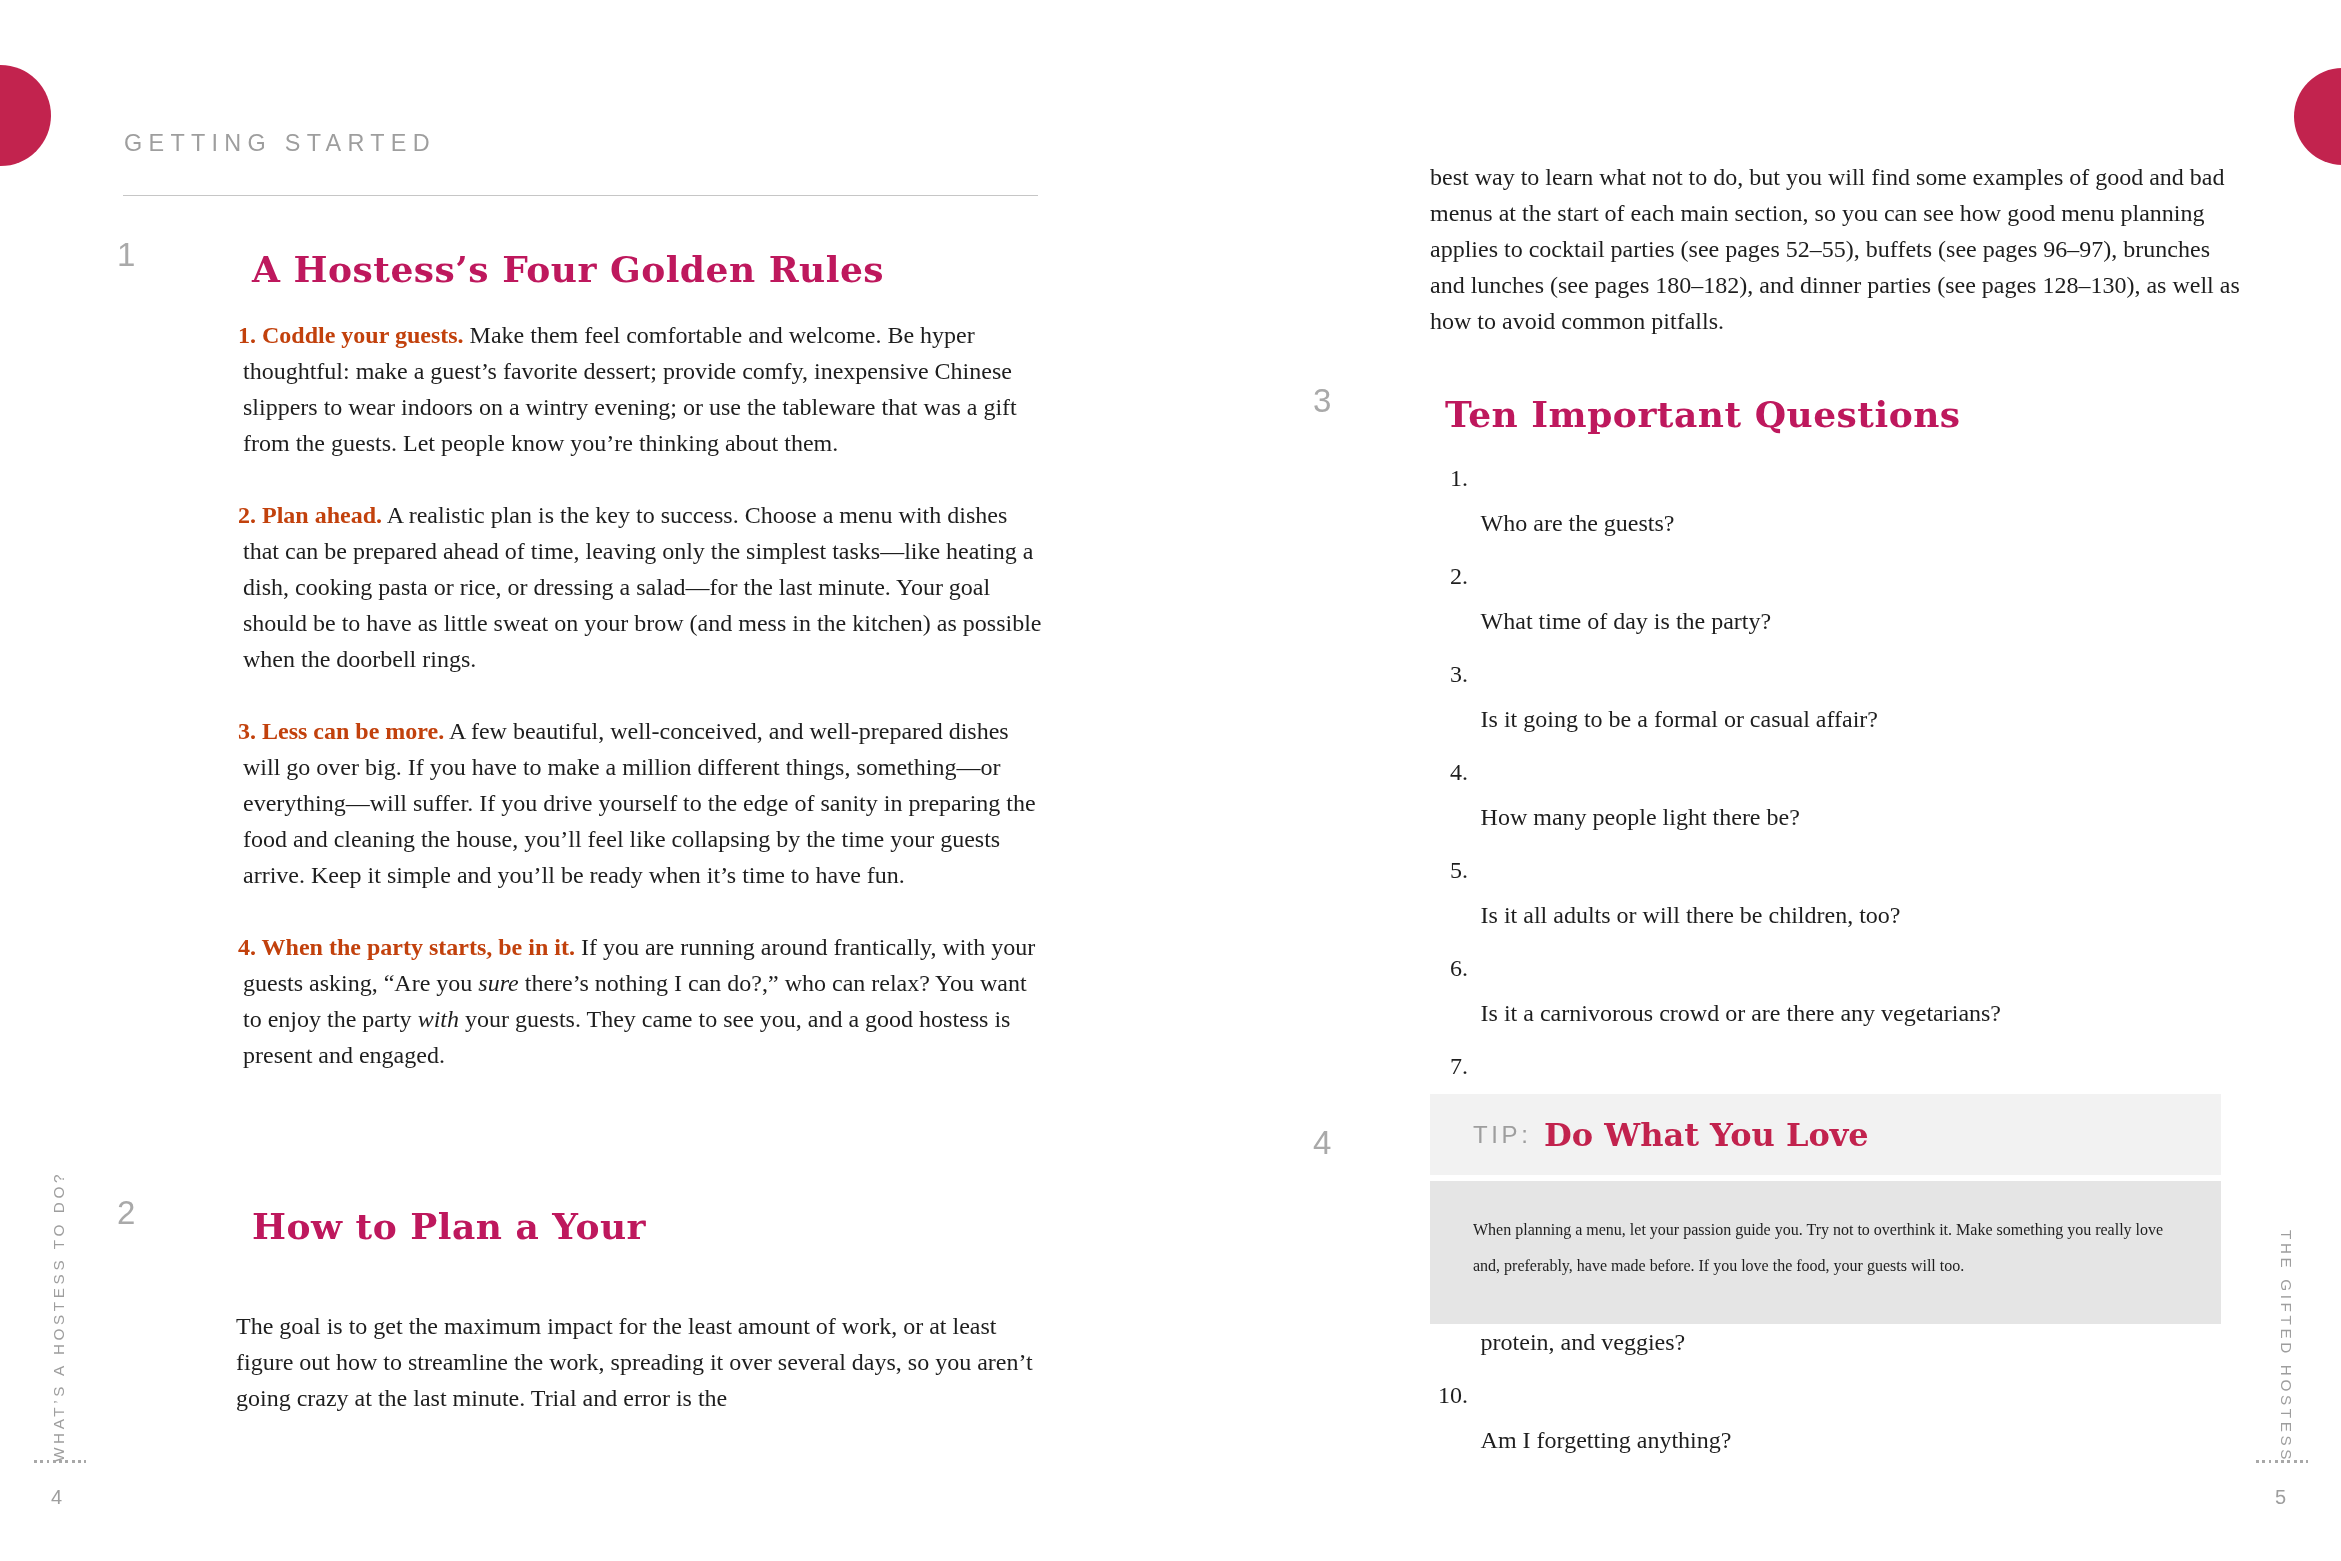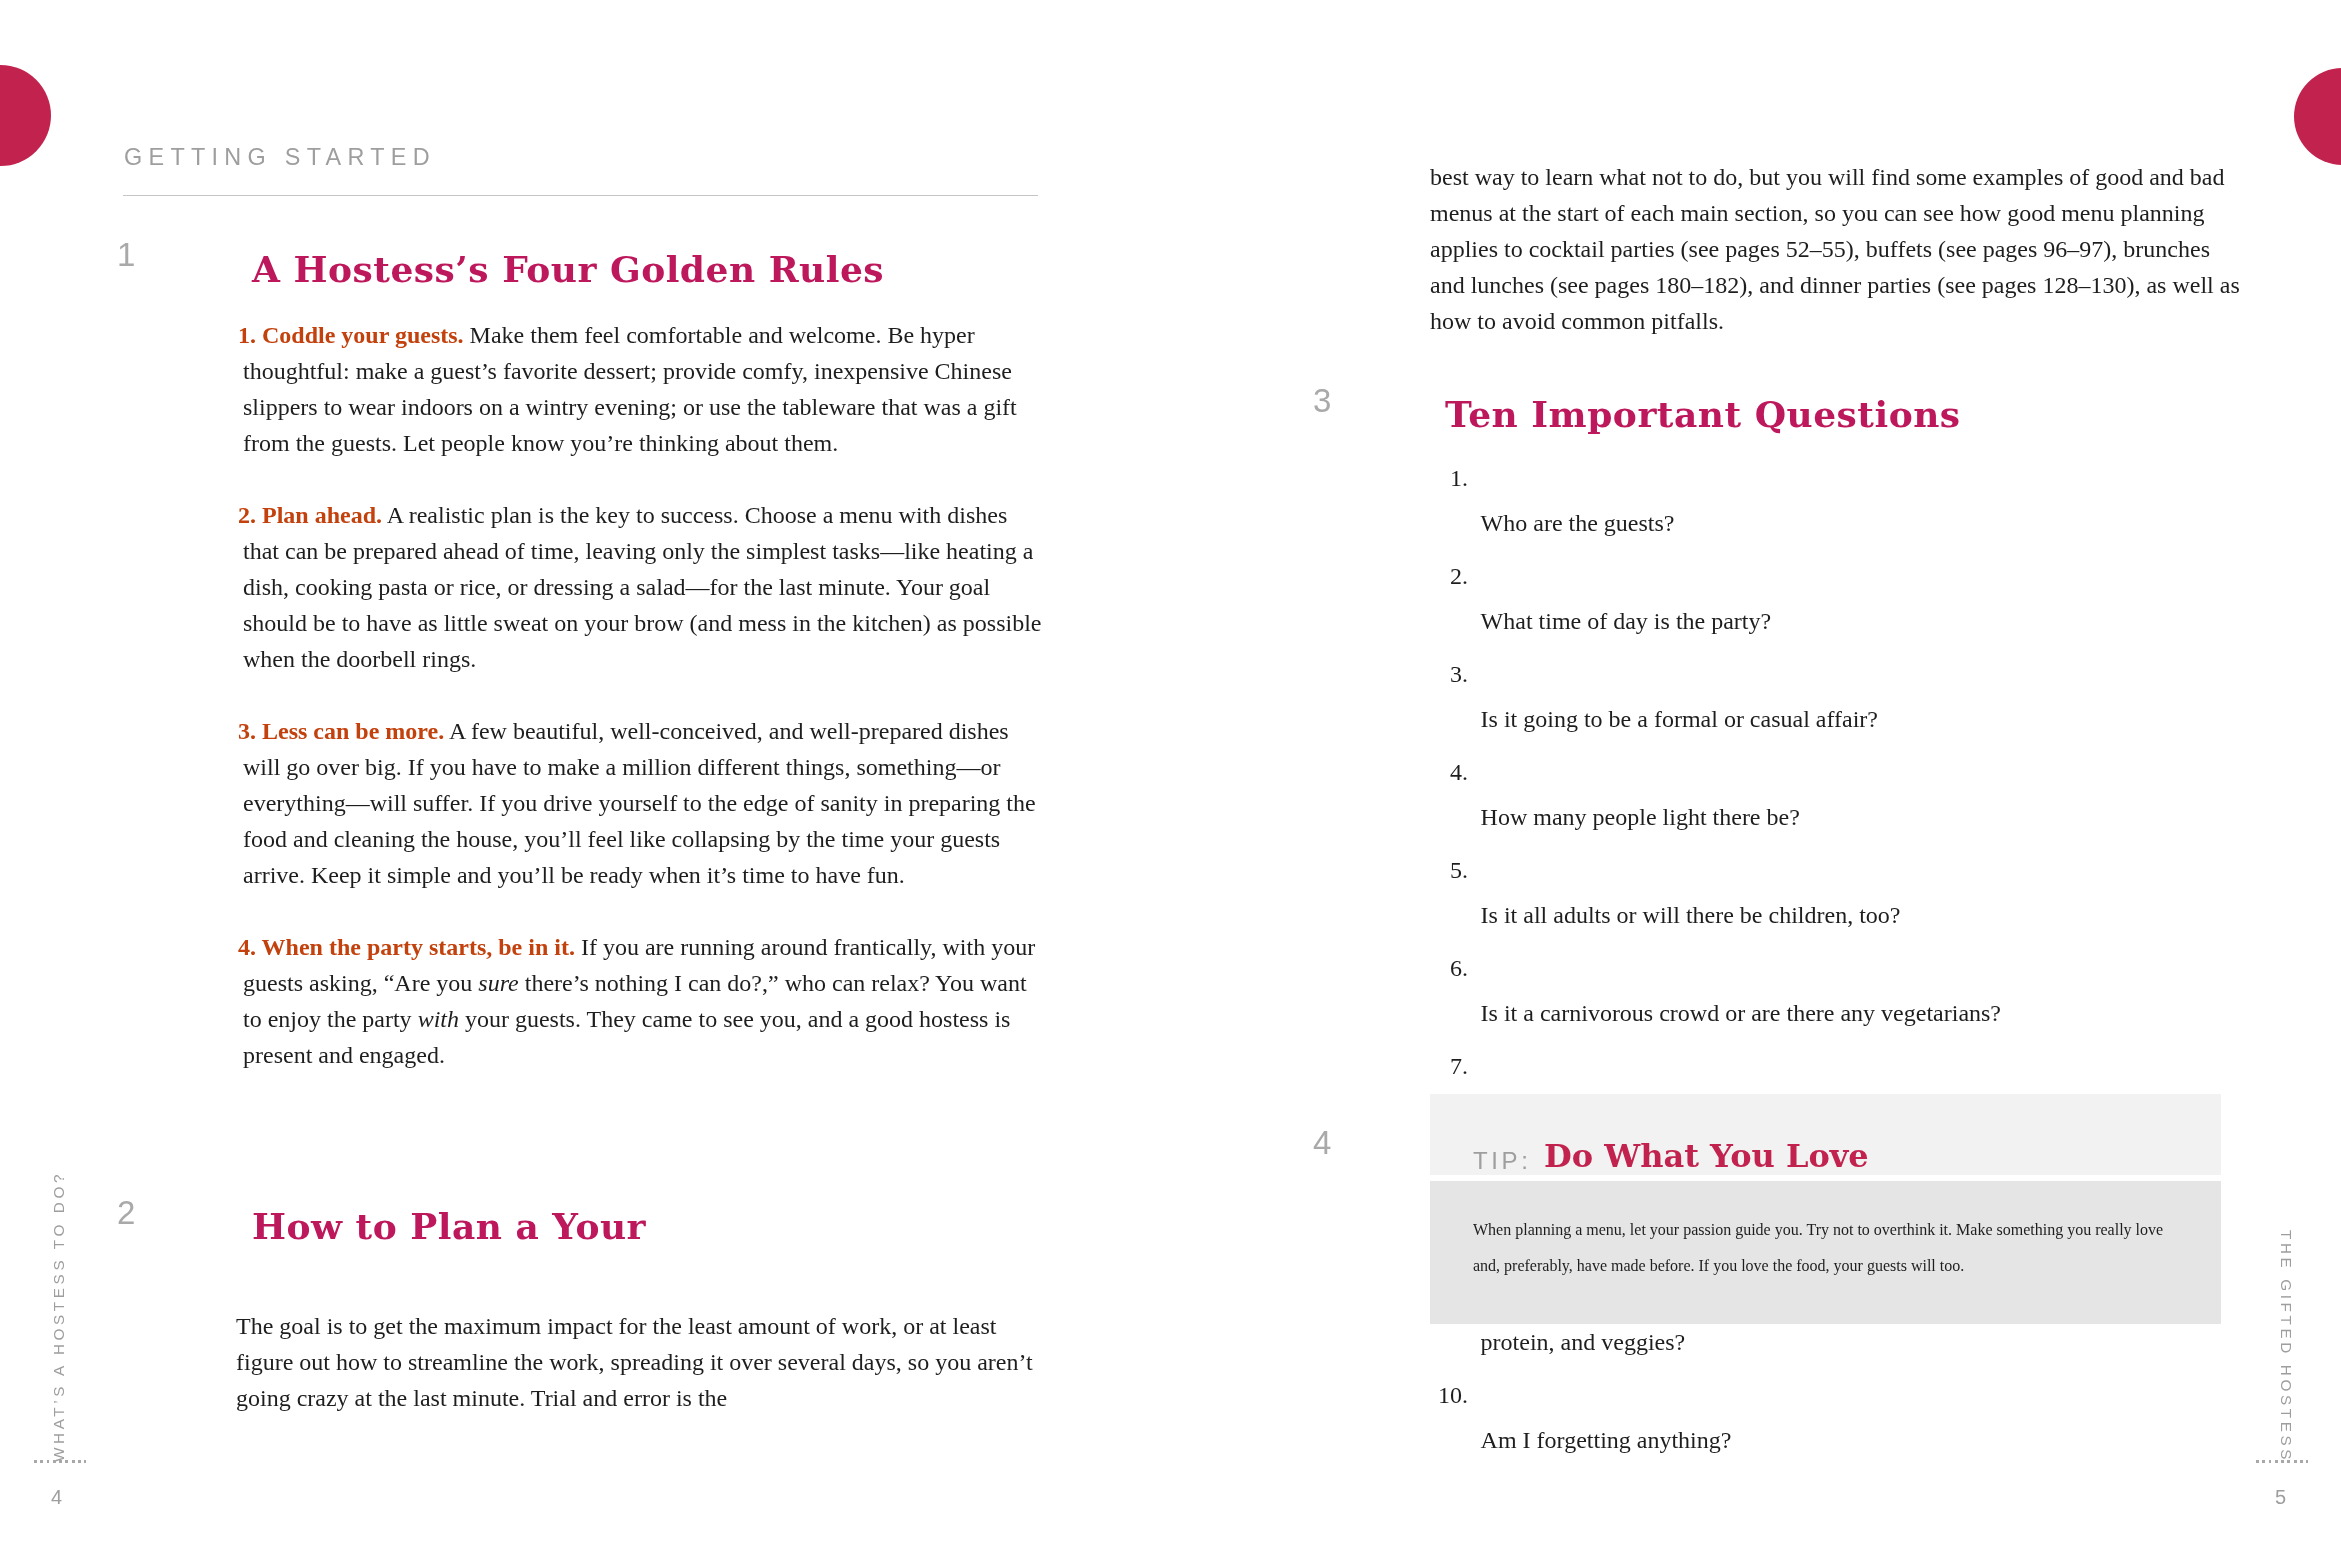--- a/index.html
+++ b/index.html
@@ -9,21 +9,21 @@
     -webkit-font-smoothing:antialiased;
   }
   .spread{position:absolute;inset:0;overflow:hidden;}
 
   
   .corner{position:absolute;border-radius:50%;background:#c2234e;}
   .corner-left{width:101px;height:101px;left:-50px;top:65px;}
   .corner-right{width:97px;height:97px;right:-49px;top:68px;}
 
   
-  .kicker{position:absolute;left:124px;top:144px;
+  .kicker{position:absolute;left:124px;top:130px;
     font-family:"Liberation Sans",sans-serif;font-size:23.4px;
     letter-spacing:6.3px;color:#9e9e9e;}
   .divider{position:absolute;left:123px;top:195px;width:915px;
     border-top:1.8px solid #c6c6c6;}
 
   
   .secnum{position:absolute;font-family:"Liberation Sans",sans-serif;
     font-size:33px;color:#a9a9a9;}
   .num1{left:117px;top:236px;}
   .num2{left:117px;top:1194px;}
@@ -50,21 +50,21 @@
   .intro{position:absolute;left:1430px;top:135px;width:812px;
     font-size:24px;line-height:36px;}
   .questions{position:absolute;left:1414px;top:461px;width:827px;
     font-size:24px;line-height:35px;}
   .q{display:flex;margin-bottom:18px;}
   .qnum{flex:none;width:54px;text-align:right;margin-right:12.6px;}
   .qtext{flex:1;margin-top:45px;}
 
   
   .tipbox{position:absolute;left:1430px;top:1094px;width:791px;}
-  .tiphead{height:81px;background:#f2f2f2;display:flex;align-items:flex-end;
+  .tiphead{height:81px;background:#f2f2f2;display:flex;align-items:center;
     padding-left:43px;margin-bottom:6.3px;}
   .tiplabel{font-family:"Liberation Sans",sans-serif;font-size:24px;
     letter-spacing:3.6px;color:#9e9e9e;margin-right:12.6px;}
   .tiptitle{font-family:"DejaVu Serif",serif;font-weight:700;font-size:32px;
     color:#c2234e;}
   .tipbody{background:#e5e5e5;padding:31px 52px 40px 43px;
     font-size:16px;line-height:36px;font-family:Liberation Serif, serif;}
 
   
   .vlabel{position:absolute;font-family:"Liberation Sans",sans-serif;

